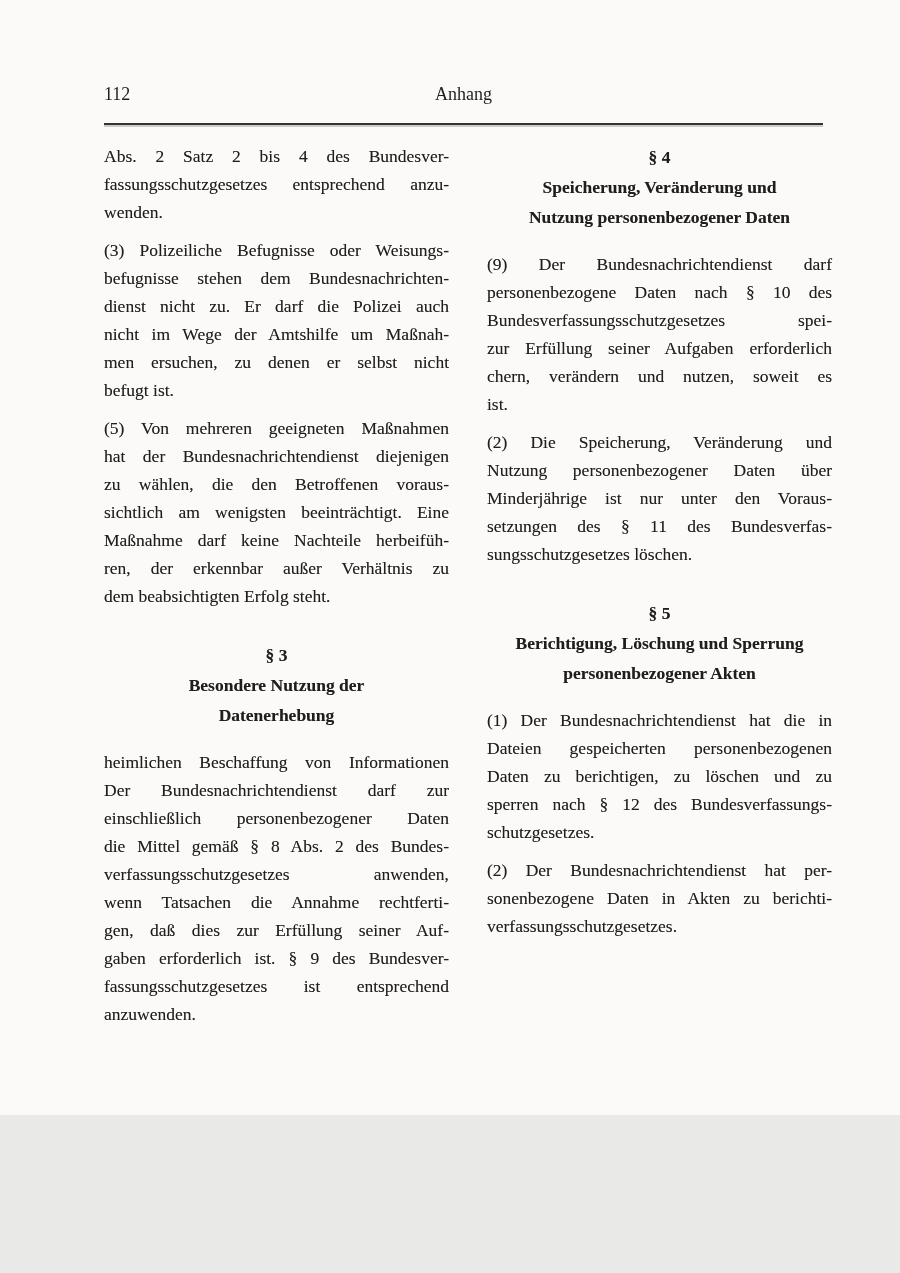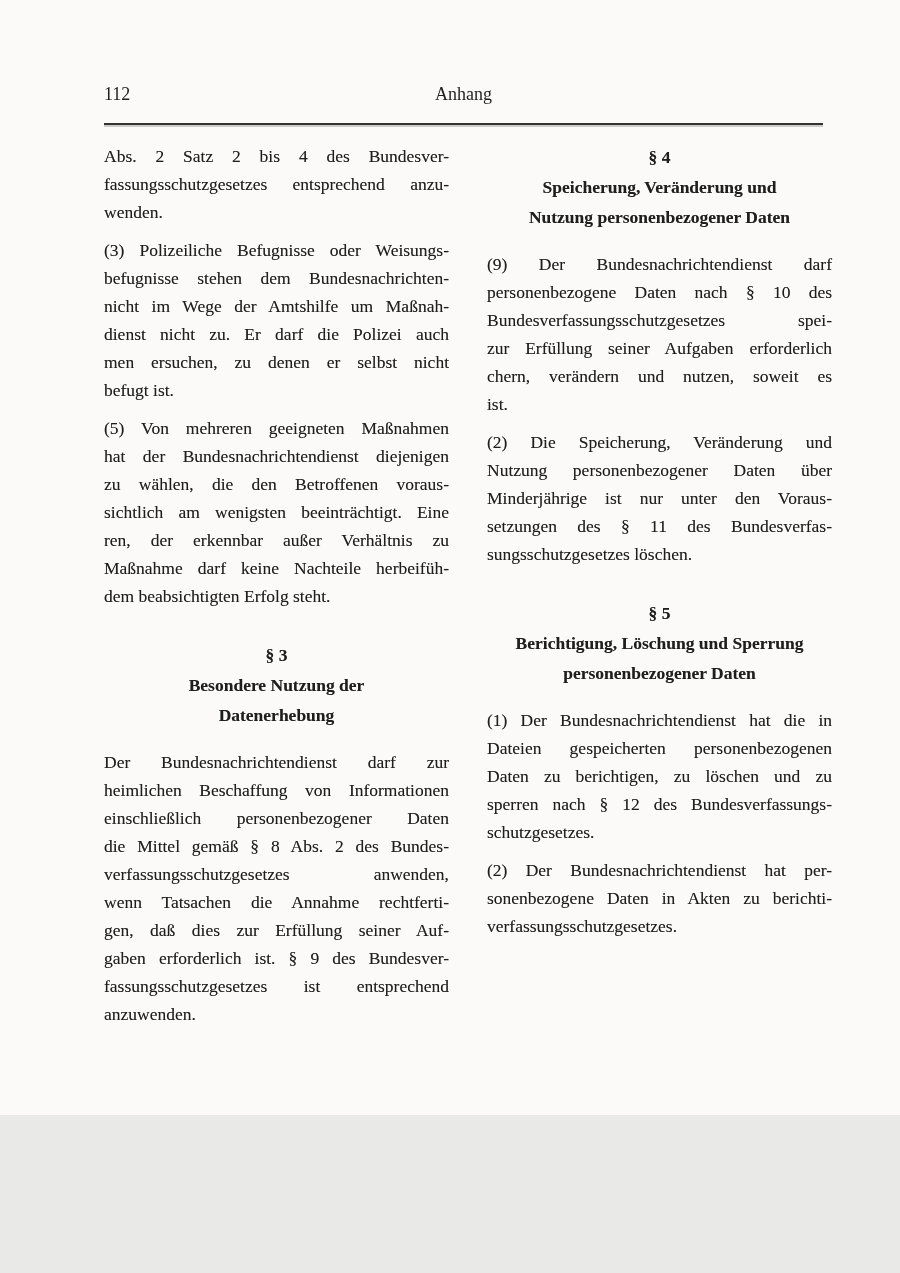--- a/index.html
+++ b/index.html
@@ -119,42 +119,42 @@
 
     <div class="col">
       <div class="para">
           <div class="line">Abs. 2 Satz 2 bis 4 des Bundesver-</div>
           <div class="line">fassungsschutzgesetzes entsprechend anzu-</div>
           <div class="line">wenden.</div>
         </div>
       <div class="para">
           <div class="line">(3) Polizeiliche Befugnisse oder Weisungs-</div>
           <div class="line">befugnisse stehen dem Bundesnachrichten-</div>
+          <div class="line">dienst nicht zu. Er darf die Polizei auch</div>
           <div class="line">nicht im Wege der Amtshilfe um Maßnah-</div>
-          <div class="line">dienst nicht zu. Er darf die Polizei auch</div>
           <div class="line">men ersuchen, zu denen er selbst nicht</div>
           <div class="line">befugt ist.</div>
         </div>
       <div class="para">
           <div class="line">(5) Von mehreren geeigneten Maßnahmen</div>
           <div class="line">hat der Bundesnachrichtendienst diejenigen</div>
           <div class="line">zu wählen, die den Betroffenen voraus-</div>
           <div class="line">sichtlich am wenigsten beeinträchtigt. Eine</div>
+          <div class="line">Maßnahme darf keine Nachteile herbeifüh-</div>
           <div class="line">ren, der erkennbar außer Verhältnis zu</div>
-          <div class="line">Maßnahme darf keine Nachteile herbeifüh-</div>
           <div class="line">dem beabsichtigten Erfolg steht.</div>
         </div>
       <div class="heading">
           <div class="line">§ 3</div>
           <div class="line">Besondere Nutzung der</div>
           <div class="line">Datenerhebung</div>
         </div>
       <div class="para">
+          <div class="line">heimlichen Beschaffung von Informationen</div>
           <div class="line">Der Bundesnachrichtendienst darf zur</div>
-          <div class="line">heimlichen Beschaffung von Informationen</div>
           <div class="line">einschließlich personenbezogener Daten</div>
           <div class="line">die Mittel gemäß § 8 Abs. 2 des Bundes-</div>
           <div class="line">verfassungsschutzgesetzes anwenden,</div>
           <div class="line">wenn Tatsachen die Annahme rechtferti-</div>
           <div class="line">gen, daß dies zur Erfüllung seiner Auf-</div>
           <div class="line">gaben erforderlich ist. § 9 des Bundesver-</div>
           <div class="line">fassungsschutzgesetzes ist entsprechend</div>
           <div class="line">anzuwenden.</div>
         </div>
     </div>
@@ -176,21 +176,21 @@
       <div class="para">
           <div class="line">(2) Die Speicherung, Veränderung und</div>
           <div class="line">Nutzung personenbezogener Daten über</div>
           <div class="line">Minderjährige ist nur unter den Voraus-</div>
           <div class="line">setzungen des § 11 des Bundesverfas-</div>
           <div class="line">sungsschutzgesetzes löschen.</div>
         </div>
       <div class="heading">
           <div class="line">§ 5</div>
           <div class="line">Berichtigung, Löschung und Sperrung</div>
-          <div class="line">personenbezogener Daten</div>
+          <div class="line">personenbezogener Akten</div>
         </div>
       <div class="para">
           <div class="line">(1) Der Bundesnachrichtendienst hat die in</div>
           <div class="line">Dateien gespeicherten personenbezogenen</div>
           <div class="line">Daten zu berichtigen, zu löschen und zu</div>
           <div class="line">sperren nach § 12 des Bundesverfassungs-</div>
           <div class="line">schutzgesetzes.</div>
         </div>
       <div class="para">
           <div class="line">(2) Der Bundesnachrichtendienst hat per-</div>

